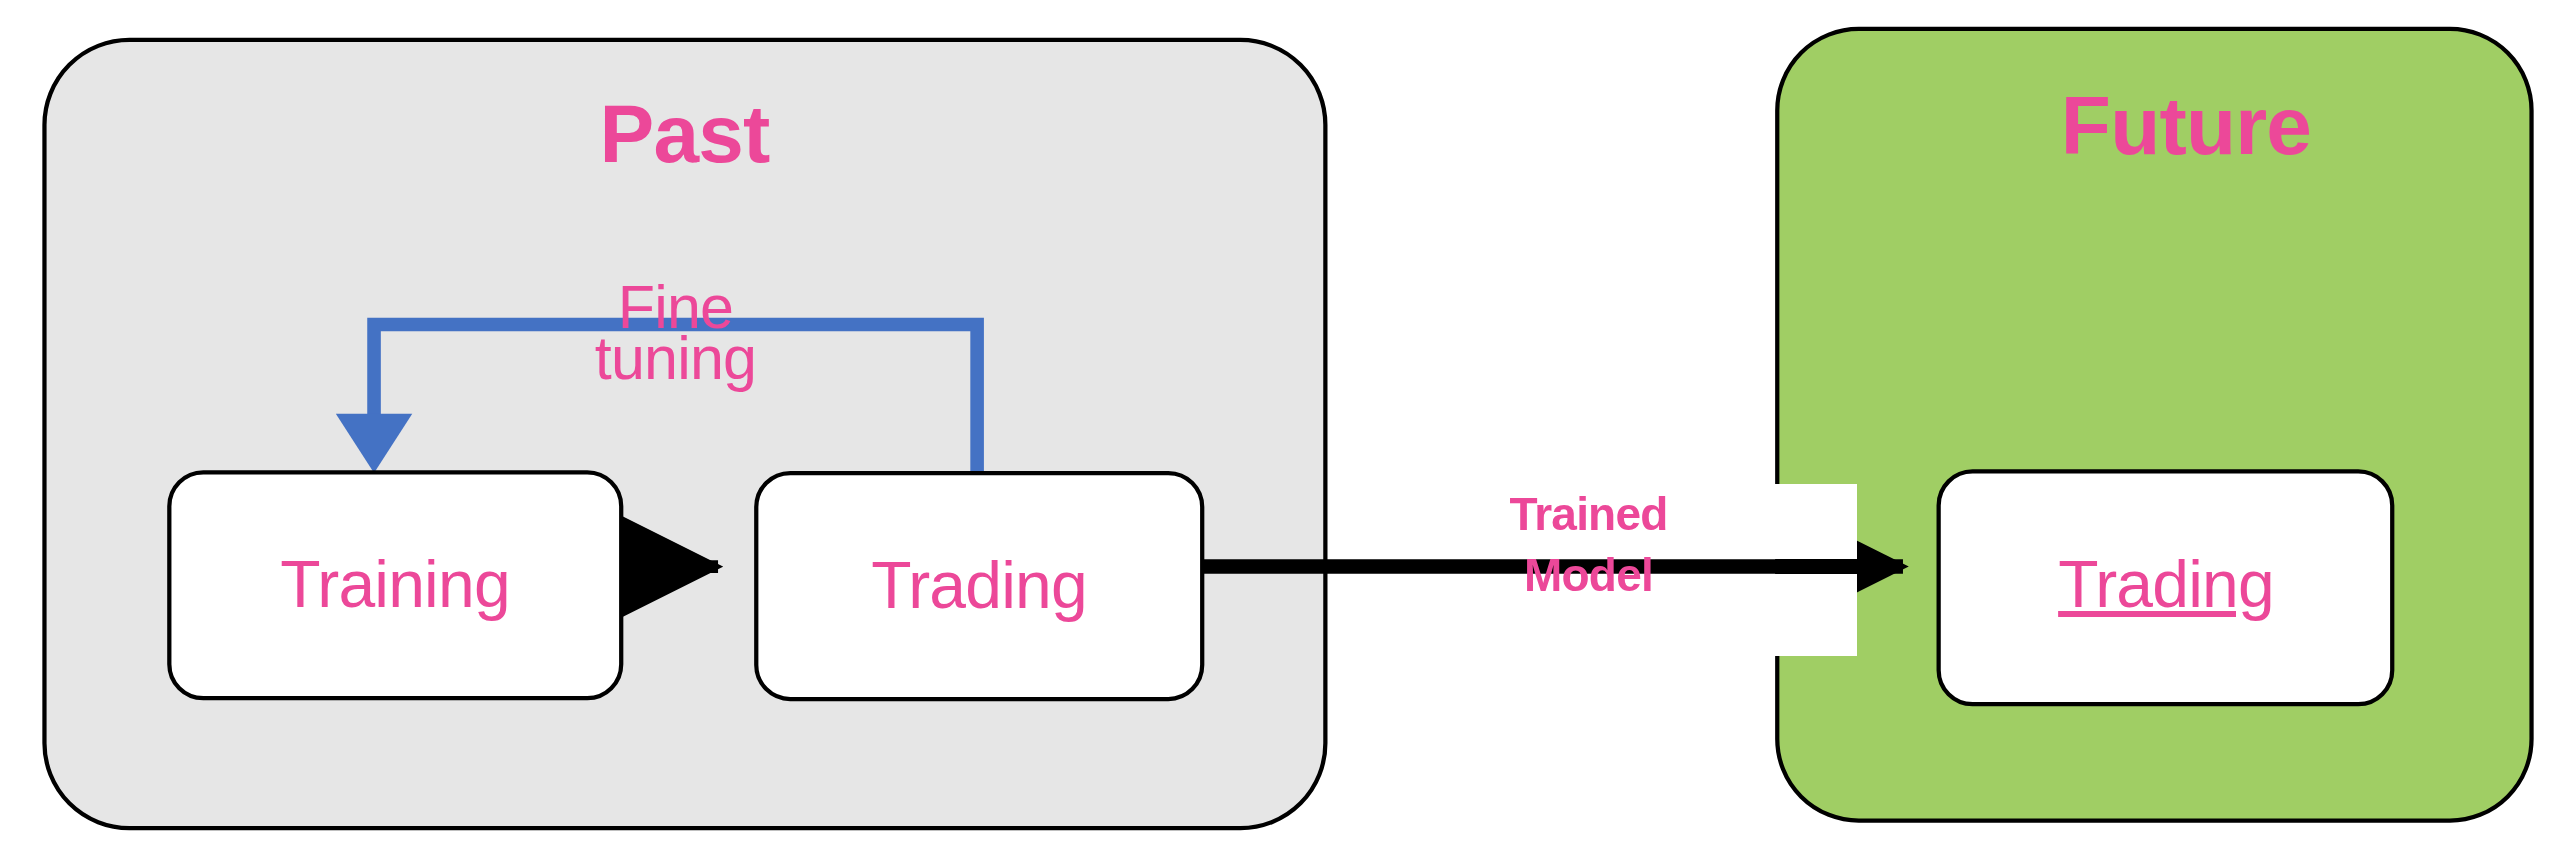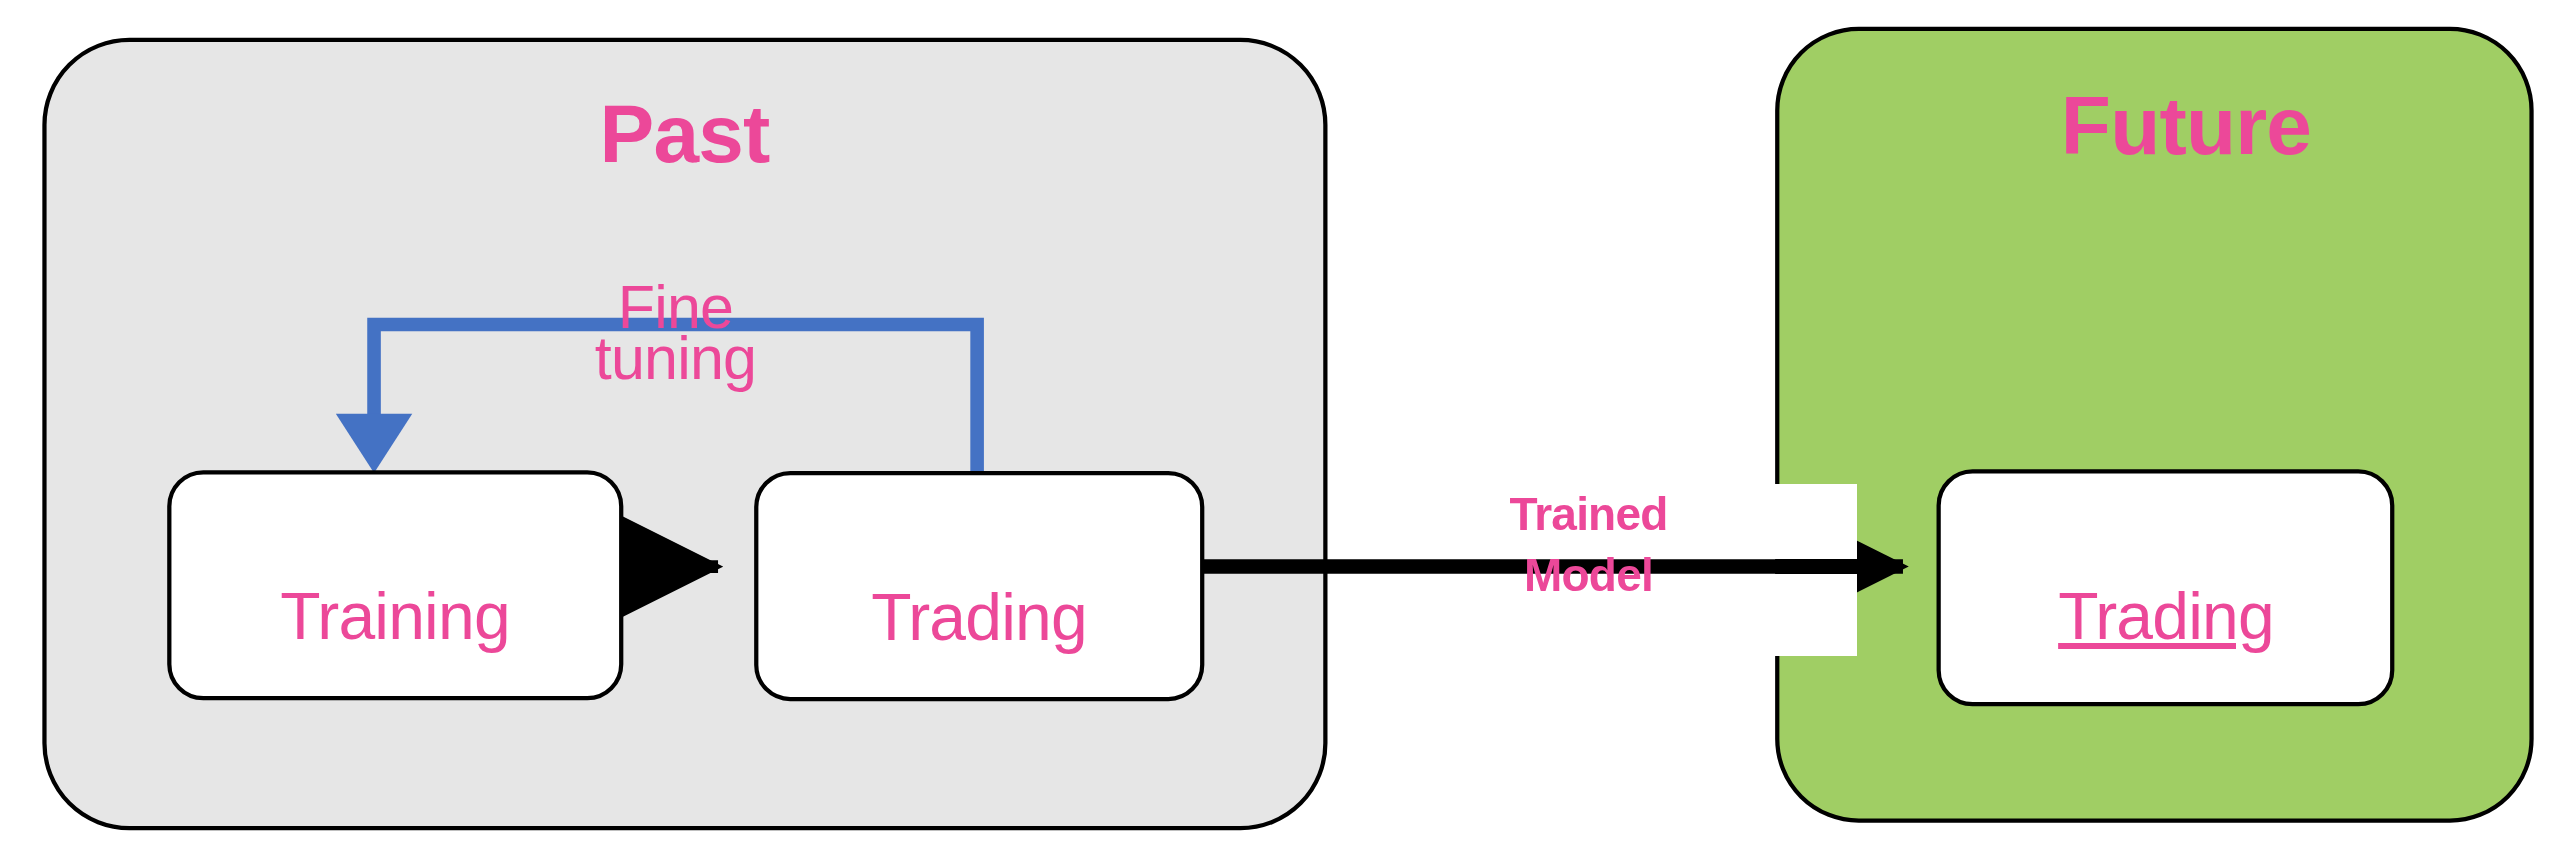--- a/index.html
+++ b/index.html
@@ -44,21 +44,20 @@
   .panel-title {
     font-size: 82px;
     font-weight: bold;
     letter-spacing: -0.8px;
   }
 
   .node-label {
     font-size: 66px;
     font-weight: normal;
     letter-spacing: -0.8px;
-    margin-top: 32px;
   }
 
   .edge-label {
     font-size: 46px;
     font-weight: bold;
     letter-spacing: -0.8px;
   }
 
   .edge-label-plain {
     font-size: 61px;

